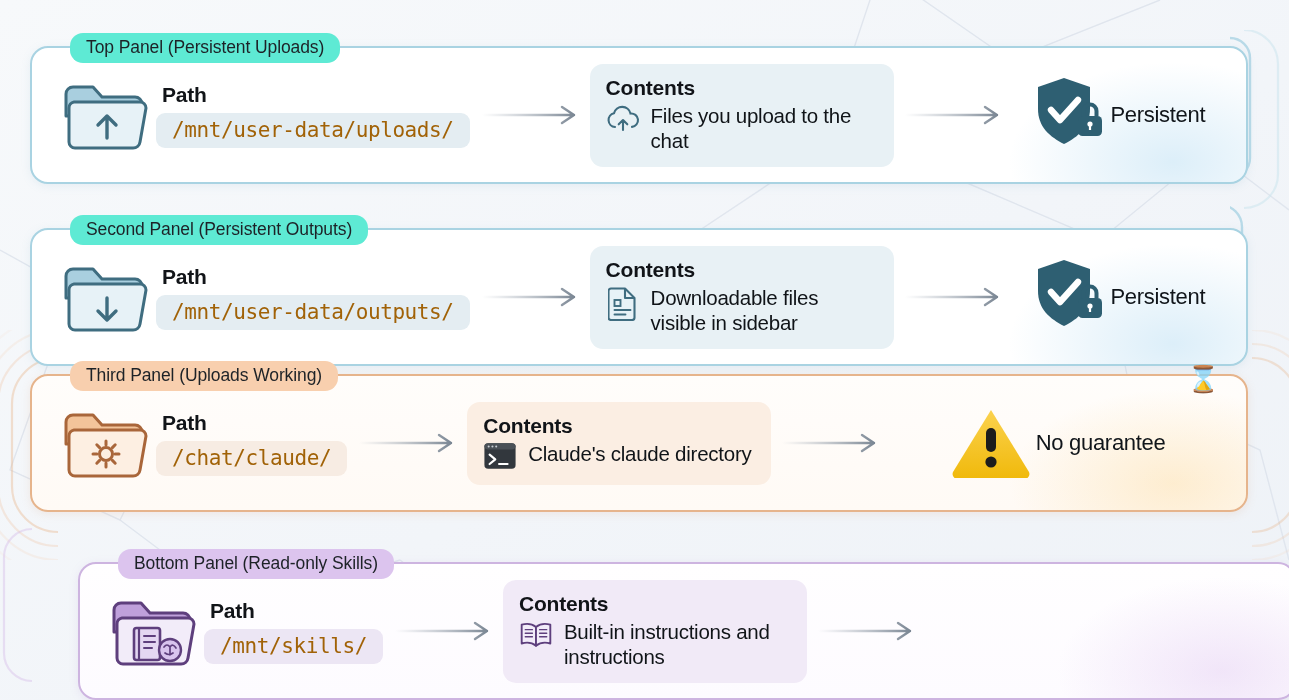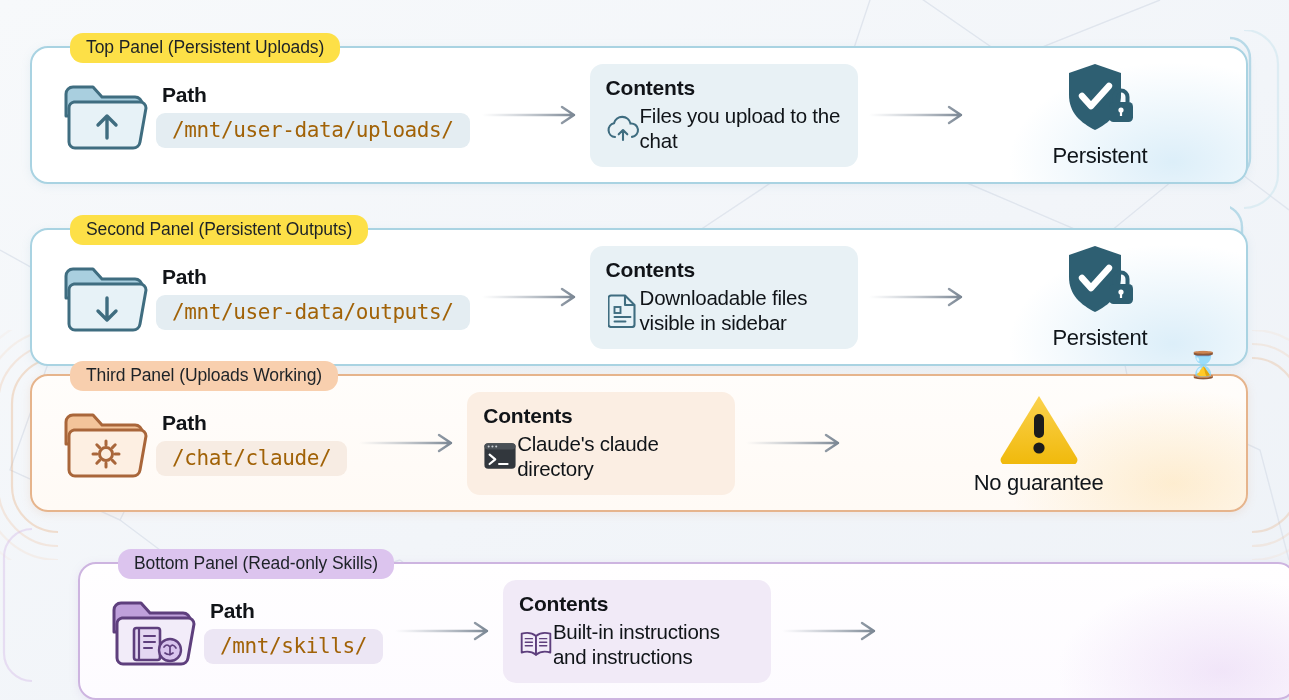--- a/index.html
+++ b/index.html
@@ -64,21 +64,21 @@
     top: -15px;
     left: 38px;
     padding: 4px 16px 5px;
     border-radius: 13px;
     font-size: 17.5px;
     letter-spacing: -.1px;
     color: #1d2227;
     white-space: nowrap;
     z-index: 5;
   }
-  .t-blue   { background: #fde047; }
+  .t-blue   { background: #5eead4; }
   .t-orange { background: #f8cfae; }
   .t-purple { background: #dcc4ee; }
 
   
   .row {
     position: absolute;
     inset: 0;
     display: flex;
     align-items: center;
     padding: 0 22px 0 26px;
@@ -109,49 +109,48 @@
   .chip-orange { background: #f7ece3; }
   .chip-purple { background: #ece6f4; }
 
   .arrow { flex: 0 0 auto; display: flex; align-items: center; justify-content: center; }
   .arrow-a { width: 120px; }
   .arrow-b { width: 118px; }
 
   
   .contents {
     flex: 0 0 auto;
-    width: 268px;
+    width: 304px;
     border-radius: 13px;
     padding: 12px 16px 14px;
   }
   .c-blue   { background: #e8f1f5; }
   .c-orange { background: #fbeee3; }
   .c-purple { background: #f1eaf7; }
 
   .contents-label {
     font-size: 21px;
     font-weight: bold;
     color: #111418;
     letter-spacing: -.2px;
     margin-bottom: 3px;
   }
-  .contents-body { display: flex; align-items: center; }
+  .contents-body { display: flex; gap: 11px; }
   .contents-ico { flex: 0 0 auto; width: 34px; display: flex; justify-content: center; }
   .contents-text {
     font-size: 20.5px;
     line-height: 1.22;
     color: #101418;
     letter-spacing: -.25px;
   }
 
   
   .status {
     flex: 1 1 auto;
     display: flex;
-    flex-direction: column;
     align-items: center;
     justify-content: center;
     gap: 2px;
     position: relative;
   }
   .status-text {
     font-size: 22px;
     color: #10151a;
     letter-spacing: -.3px;
     white-space: nowrap;

